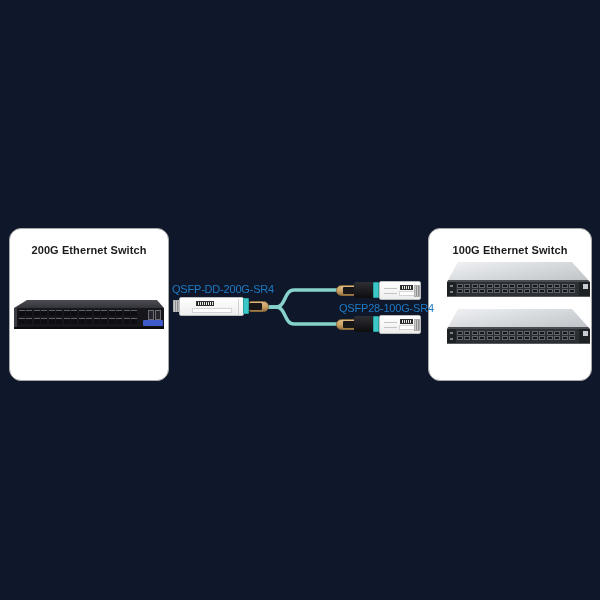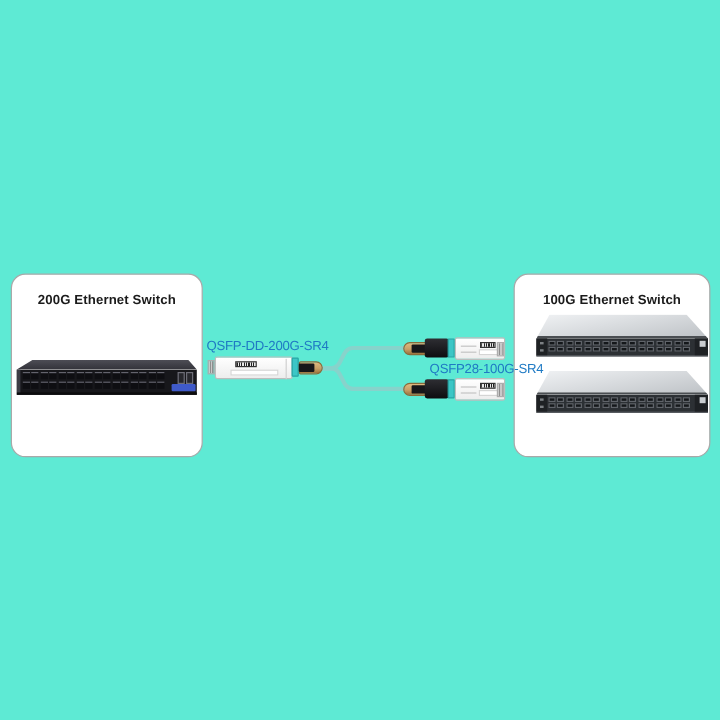--- a/index.html
+++ b/index.html
@@ -3,21 +3,21 @@
 <meta charset="utf-8">
 <style>
   :root{
     --fiber:#87d3cb;
     --latch:#3cc6c6;
     --boot:#c9a066;
     --label-text:#1f7ac4;
   }
   html,body{margin:0;padding:0;background:#fff;}
   .canvas{
-    position:relative;width:600px;height:600px;background:#5eead4;
+    position:relative;width:600px;height:600px;background:#0f172a;
     font-family:"Liberation Sans", sans-serif;overflow:hidden;
   }
   
   .panel{
     position:absolute;background:#fff;border:1px solid #a9a9a9;border-radius:12px;
     box-sizing:border-box;
   }
   #panel-left{left:9px;top:228px;width:160px;height:153px;}
   #panel-right{left:428px;top:228px;width:164px;height:153px;}
   .panel-title{
@@ -75,21 +75,21 @@
   }
   .sw100-ports .port.pair{margin-right:2px;}
   
   .fibers{position:absolute;left:264px;top:282px;z-index:1;}
   
   .part-label{
     position:absolute;z-index:3;font-size:11px;font-weight:400;
     color:var(--label-text);letter-spacing:-0.2px;white-space:nowrap;
   }
   .label-dd{left:172px;top:283px;}
-  .label-28{left:358px;top:302px;}
+  .label-28{left:339px;top:302px;}
   
   .xcvr{position:absolute;z-index:2;height:19px;}
   .body{
     position:absolute;top:0;height:19px;background:linear-gradient(180deg,#ffffff,#ededed);
     border:1px solid #bdbdbd;border-radius:2px;box-sizing:border-box;
   }
   .barcode{
     position:absolute;height:5px;
     background:repeating-linear-gradient(90deg,#222 0 1px,#e8e8e8 1px 2px);
     border:1px solid #333;box-sizing:border-box;

